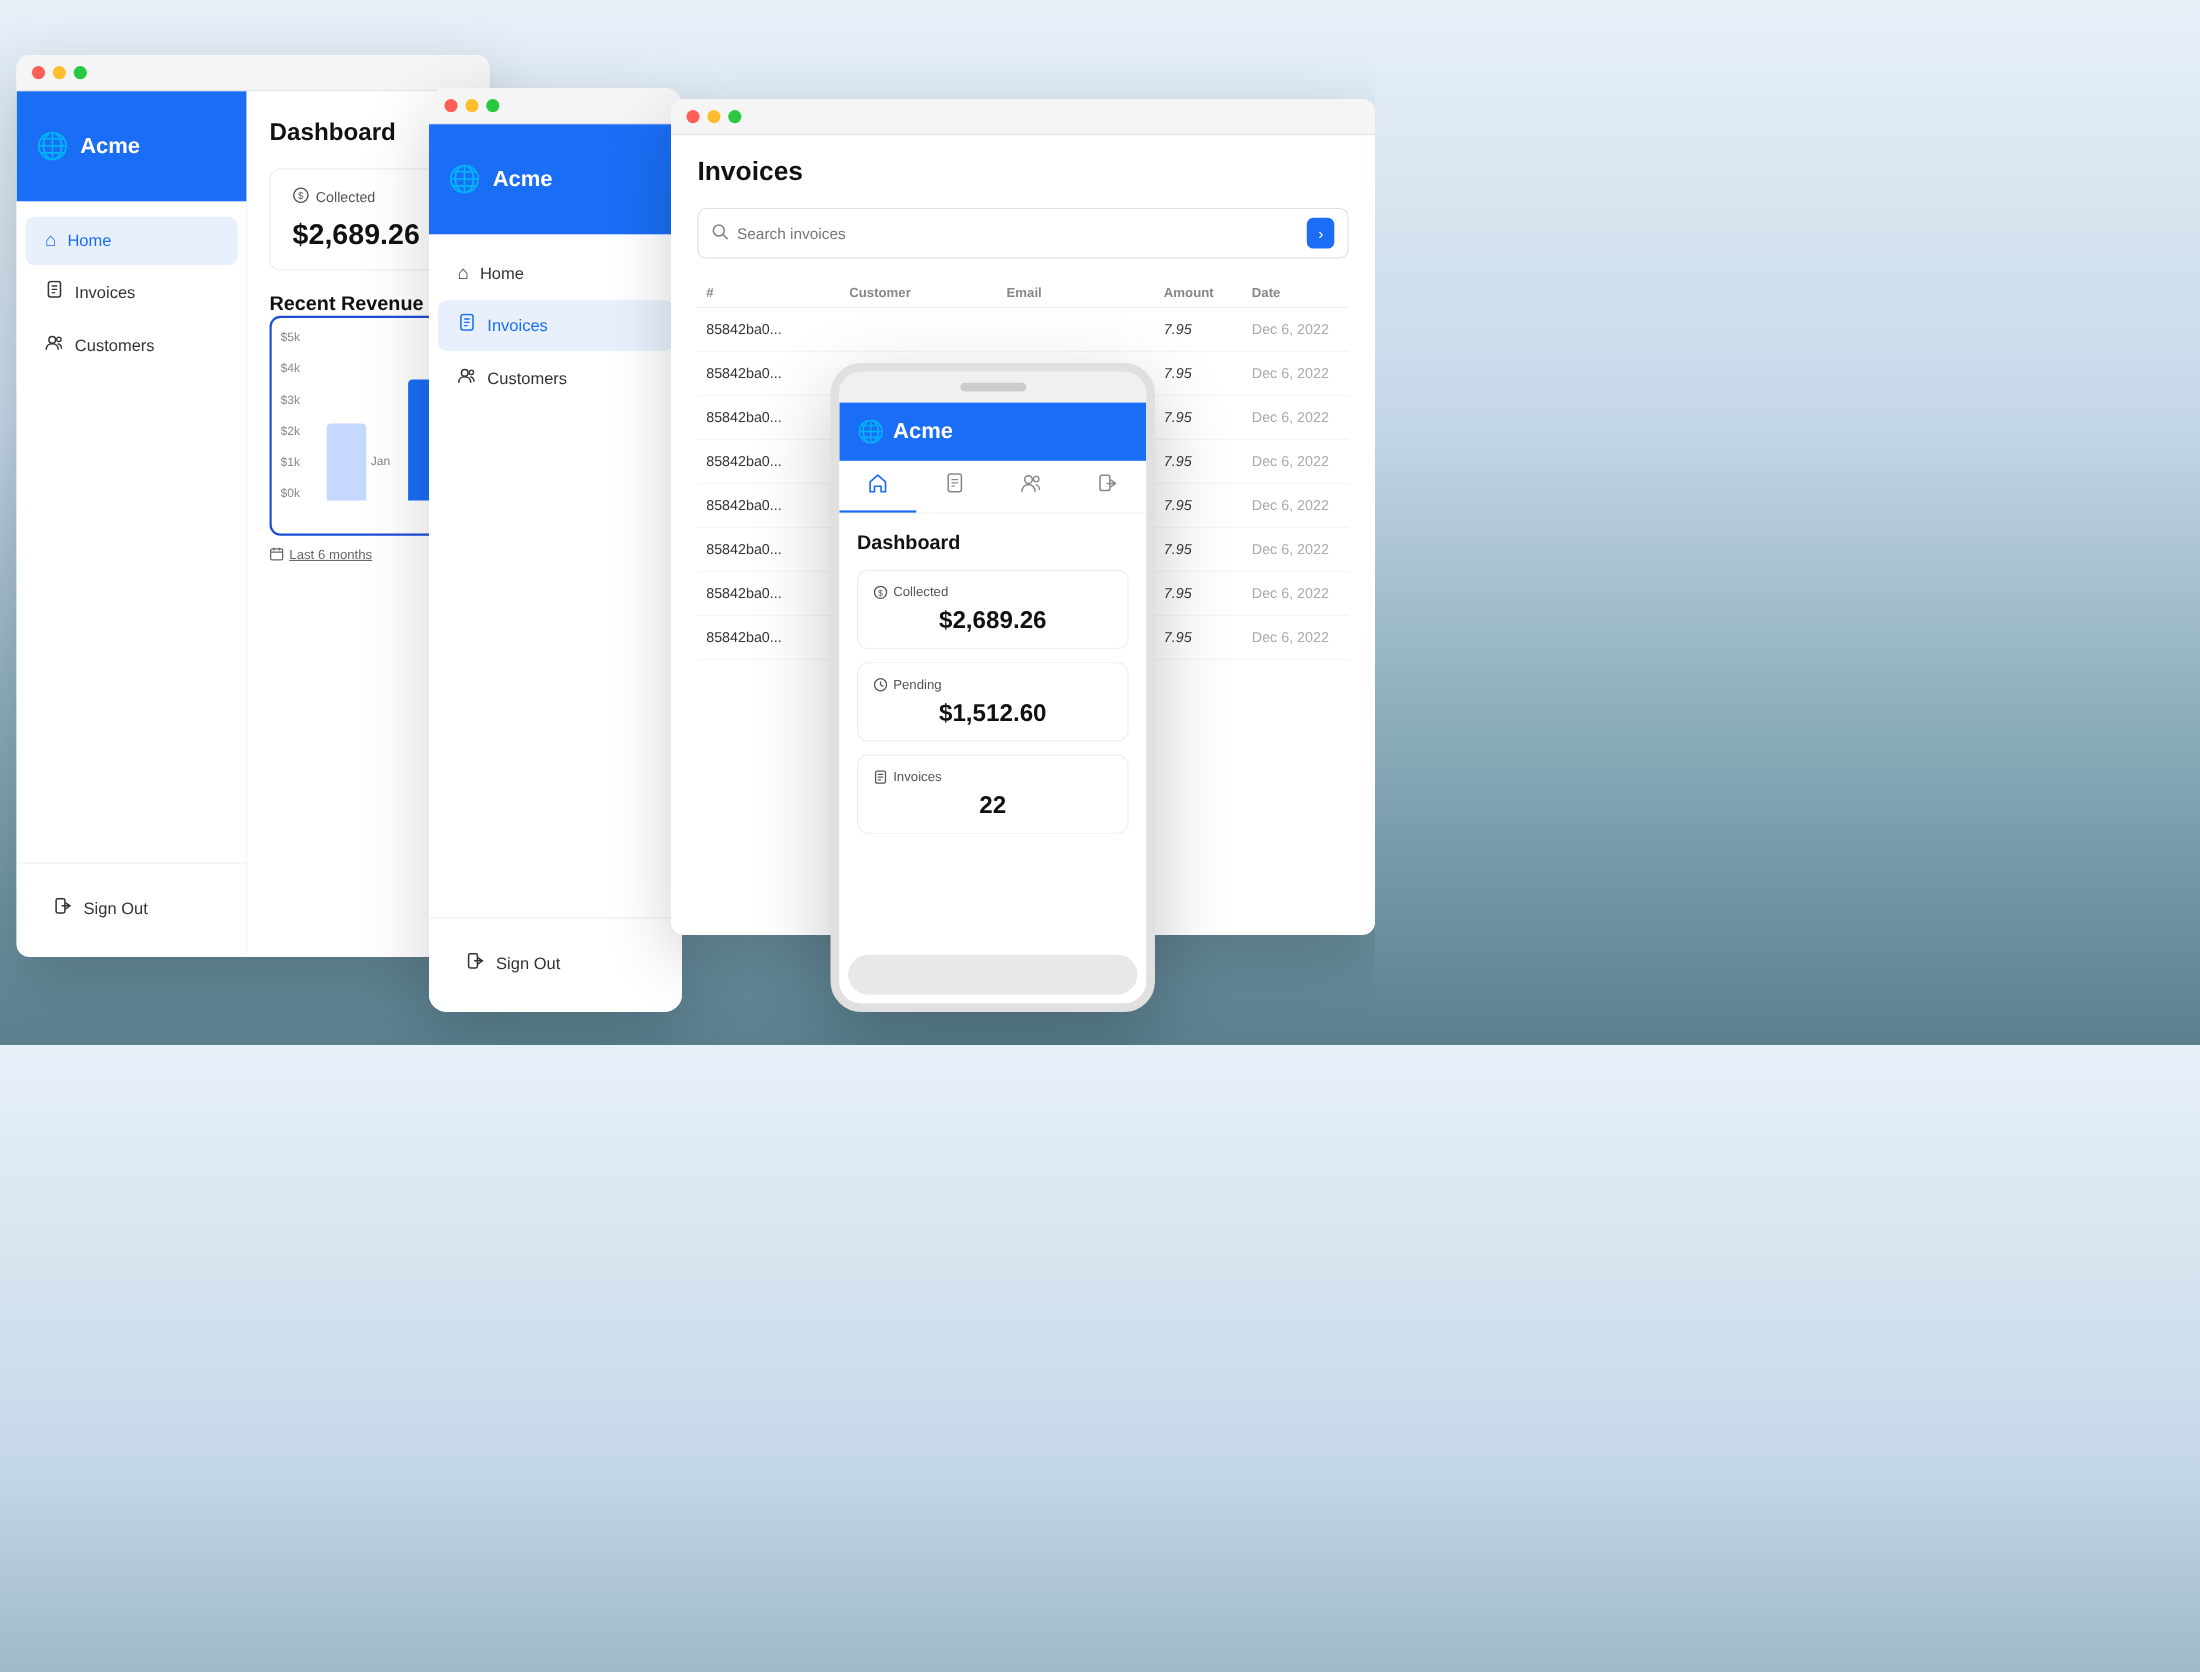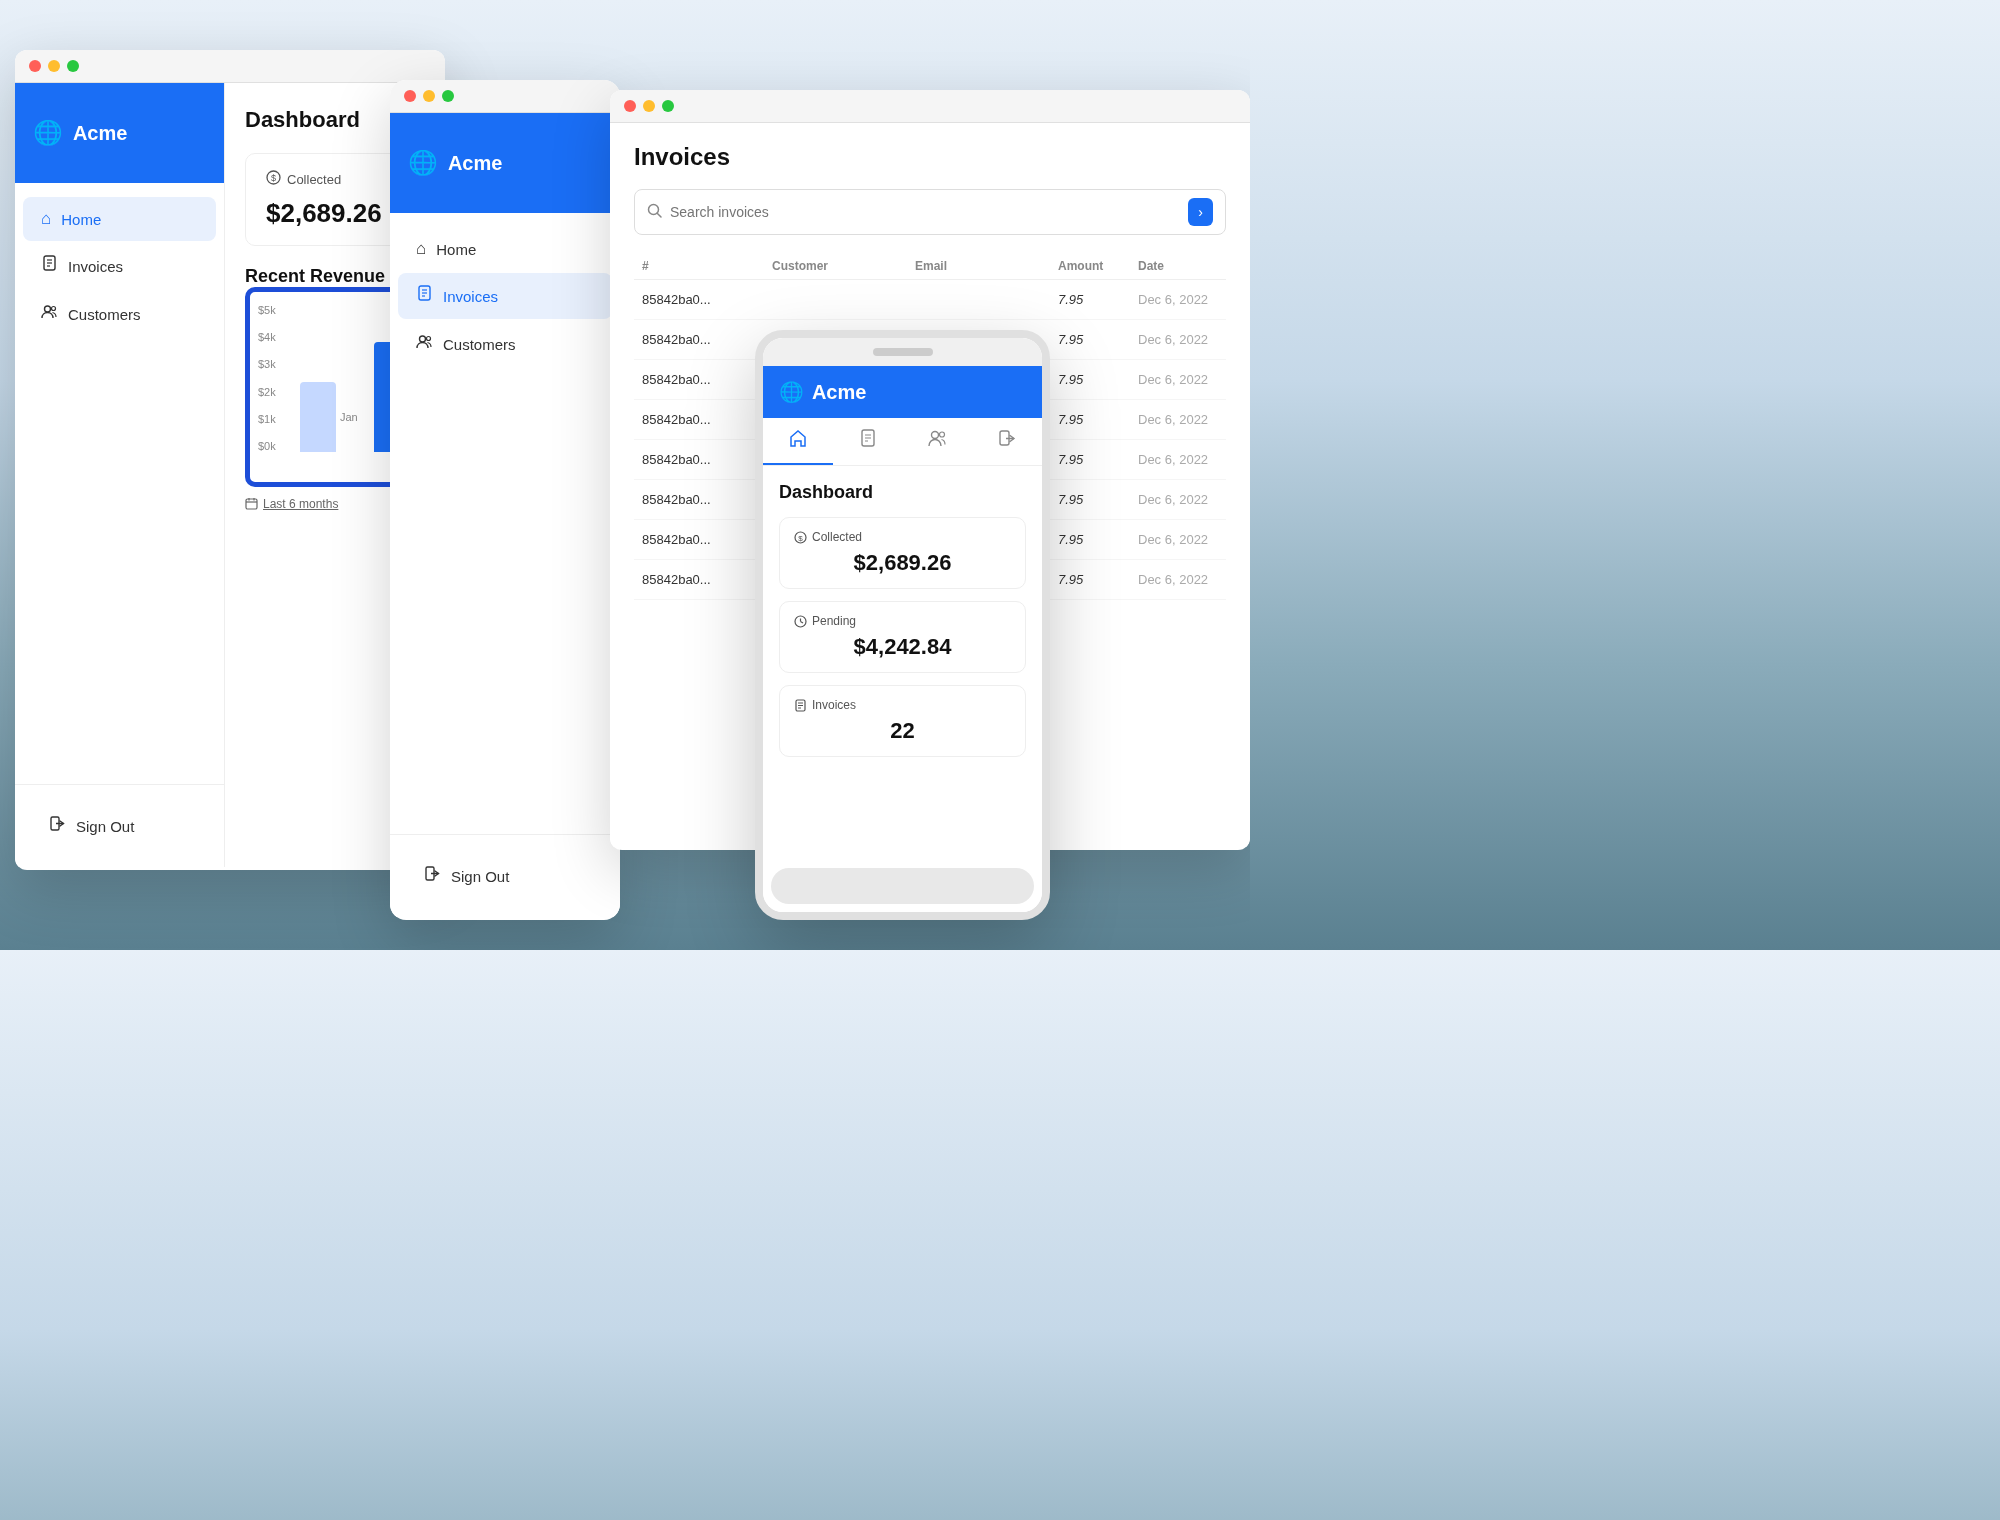--- a/index.html
+++ b/index.html
@@ -127,21 +127,21 @@
       color: #111;
     }
     .section-title {
       font-size: 18px;
       font-weight: 600;
       color: #111;
     }
     .chart-area {
       position: relative;
       height: 200px;
-      border: 5px solid #1d4ed8;
+      border: 2px solid #1d4ed8;
       border-radius: 10px;
       padding: 12px 16px 30px 50px;
       overflow: hidden;
     }
     .chart-y-labels {
       position: absolute;
       left: 8px;
       top: 12px;
       bottom: 30px;
       display: flex;
@@ -668,21 +668,21 @@
     </div>
     <div class="mobile-stat-card">
       <div class="mobile-stat-label">
         <svg width="13" height="13" viewBox="0 0 13 13" fill="none">
             <circle cx="6.5" cy="6.5" r="5.5" stroke="#555" stroke-width="1.2"></circle>
             <line x1="6.5" y1="3.5" x2="6.5" y2="6.5" stroke="#555" stroke-width="1.2"></line>
             <line x1="6.5" y1="6.5" x2="9" y2="8" stroke="#555" stroke-width="1.2"></line>
           </svg>
         <span>Pending</span>
       </div>
-      <div class="mobile-stat-value">$4,242.84</div>
+      <div class="mobile-stat-value">$1,512.60</div>
     </div>
     <div class="mobile-stat-card">
       <div class="mobile-stat-label">
         <svg width="13" height="13" viewBox="0 0 13 13" fill="none">
             <rect x="2" y="1" width="9" height="11" rx="1.5" stroke="#555" stroke-width="1.2"></rect>
             <line x1="4" y1="4" x2="9" y2="4" stroke="#555" stroke-width="1"></line>
             <line x1="4" y1="6.5" x2="9" y2="6.5" stroke="#555" stroke-width="1"></line>
             <line x1="4" y1="9" x2="7" y2="9" stroke="#555" stroke-width="1"></line>
           </svg>
         <span>Invoices</span>

